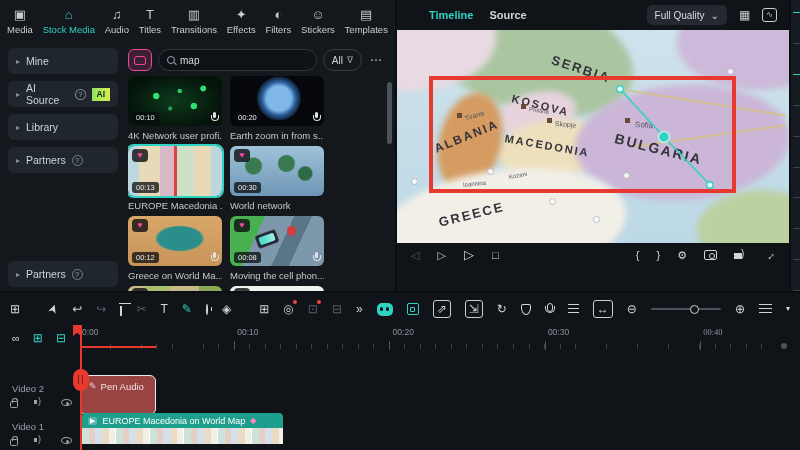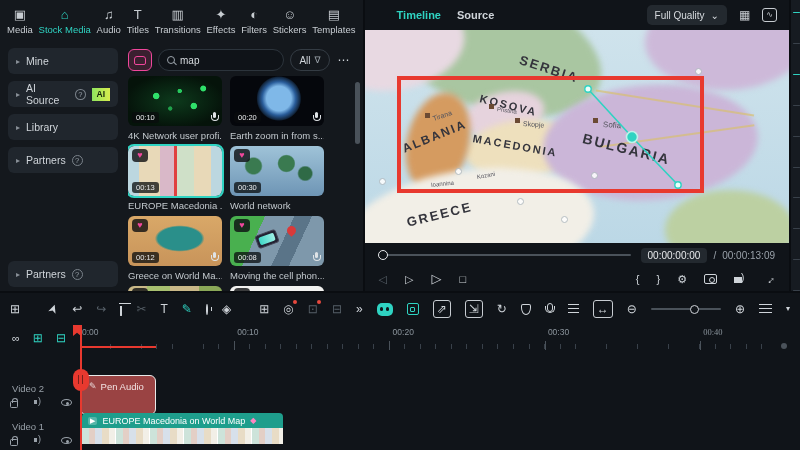--- a/index.html
+++ b/index.html
@@ -370,30 +370,20 @@
         </div>
         <svg class="svg-overlay" id="path-svg" width="389" height="213">
             <polyline points="223,59 267,107 313,155" fill="none" stroke="#2fd3c2" stroke-width="1.6"></polyline>
             <circle cx="223" cy="59" r="3.2" fill="#eafffb" stroke="#2fd3c2" stroke-width="1.4"></circle>
             <circle cx="267" cy="107" r="5.5" fill="#2fd3c2" stroke="#bff2ea" stroke-width="1.6"></circle>
             <circle cx="313" cy="155" r="3.2" fill="#eafffb" stroke="#2fd3c2" stroke-width="1.4"></circle>
           </svg>
         <div class="sel-rect" style="left:32px;top:46px;width:307px;height:117px"></div>
       </div>
 
-      <div class="scrub-row">
-        <div class="scrub">
-            <div class="knob"></div>
-          </div>
-        <div class="times">
-          <span class="cur-time">00:00:00:00</span>
-          <span class="slash">/</span>
-          <span class="tot-time">00:00:13:09</span>
-        </div>
-      </div>
 
       <div class="ctrl-row">
         <span class="t-btn dim">◁</span>
         <span class="t-btn">▷</span>
         <span class="t-btn play">▷</span>
         <span class="t-btn">□</span>
         <div class="ctrl-right">
           <span class="t-btn">{</span>
           <span class="t-btn">}</span>
           <span class="t-btn">⚙</span>

